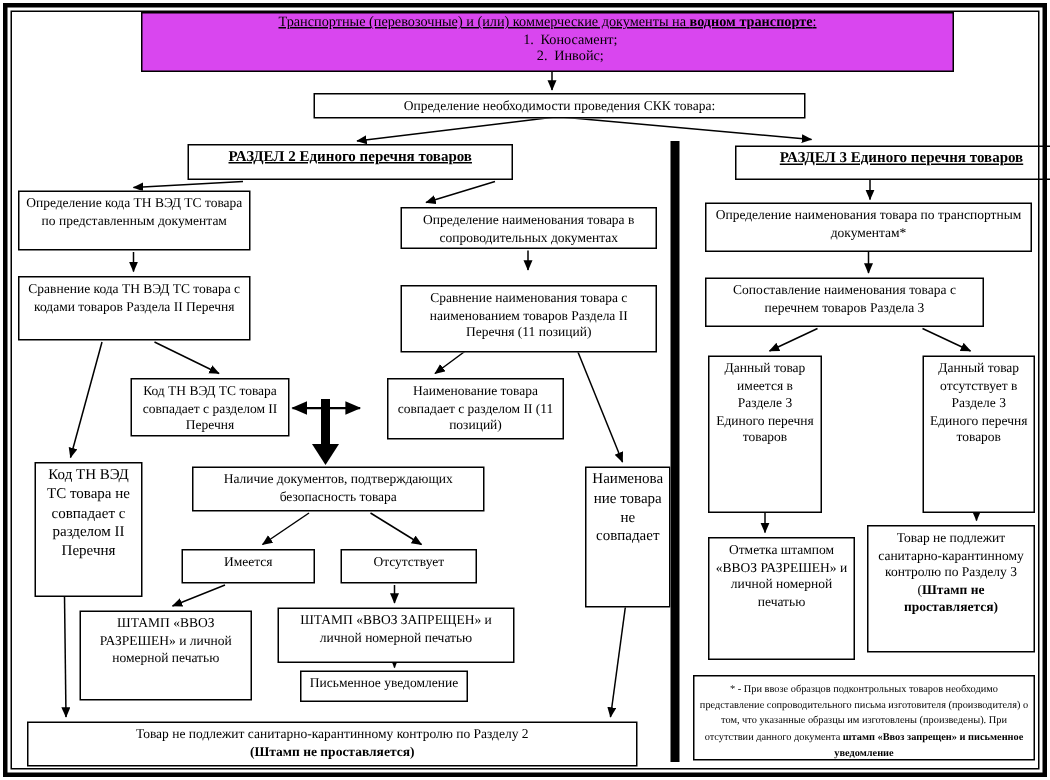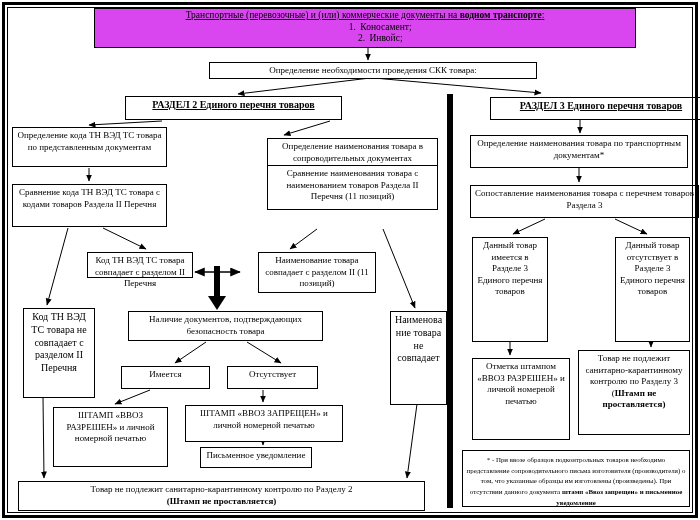--- a/index.html
+++ b/index.html
@@ -92,25 +92,25 @@
 
   <div class="node" style="left:12px;top:127px;width:155px;height:40px;">
       <span>Определение кода ТН ВЭД ТС товара по представленным документам</span>
     </div>
   <div class="node" style="left:12px;top:184px;width:155px;height:43px;">
       <span>Сравнение кода ТН ВЭД ТС товара с кодами товаров Раздела II Перечня</span>
     </div>
   <div class="node" style="left:267px;top:138px;width:171px;height:28px;">
       <span>Определение наименования товара в сопроводительных документах</span>
     </div>
-  <div class="node" style="left:267px;top:165px;width:171px;height:45px;">
+  <div class="node" style="left:267px;top:190px;width:171px;height:45px;">
       <span>Сравнение наименования товара с наименованием товаров Раздела II Перечня (11 позиций)</span>
     </div>
 
-  <div class="node" style="left:87px;top:252px;width:106px;height:26px;">
+  <div class="node" style="left:87px;top:252px;width:106px;height:39px;">
       <span>Код ТН ВЭД ТС товара совпадает с разделом II Перечня</span>
     </div>
   <div class="node" style="left:242px;top:252px;width:118px;height:41px;margin-left:16px;">
       <span>Наименование товара совпадает с разделом II (11 позиций)</span>
     </div>
 
   <div class="node small" style="left:23px;top:308px;width:72px;height:90px;">
       <span>Код ТН ВЭД ТС товара не совпадает с разделом II Перечня</span>
     </div>
   <div class="node" style="left:128px;top:311px;width:195px;height:30px;">
@@ -137,21 +137,21 @@
       <span>Письменное уведомление</span>
     </div>
 
   <div class="node" style="left:18px;top:481px;width:407px;height:30px;">
     <span><span>Товар не подлежит санитарно-карантинному контролю по Разделу 2</span><br><b>(Штамп не проставляется)</b></span>
   </div>
 
   <div class="node" style="left:470px;top:135px;width:218px;height:33px;">
       <span>Определение наименования товара по транспортным документам*</span>
     </div>
-  <div class="node" style="left:470px;top:185px;width:229px;height:33px;">
+  <div class="node" style="left:470px;top:185px;width:186px;height:33px;">
       <span>Сопоставление наименования товара с перечнем товаров Раздела 3</span>
     </div>
 
   <div class="node" style="left:472px;top:237px;width:76px;height:105px;">
       <span>Данный товар имеется в Разделе 3 Единого перечня товаров</span>
     </div>
   <div class="node" style="left:615px;top:237px;width:75px;height:105px;">
       <span>Данный товар отсутствует в Разделе 3 Единого перечня товаров</span>
     </div>
 

